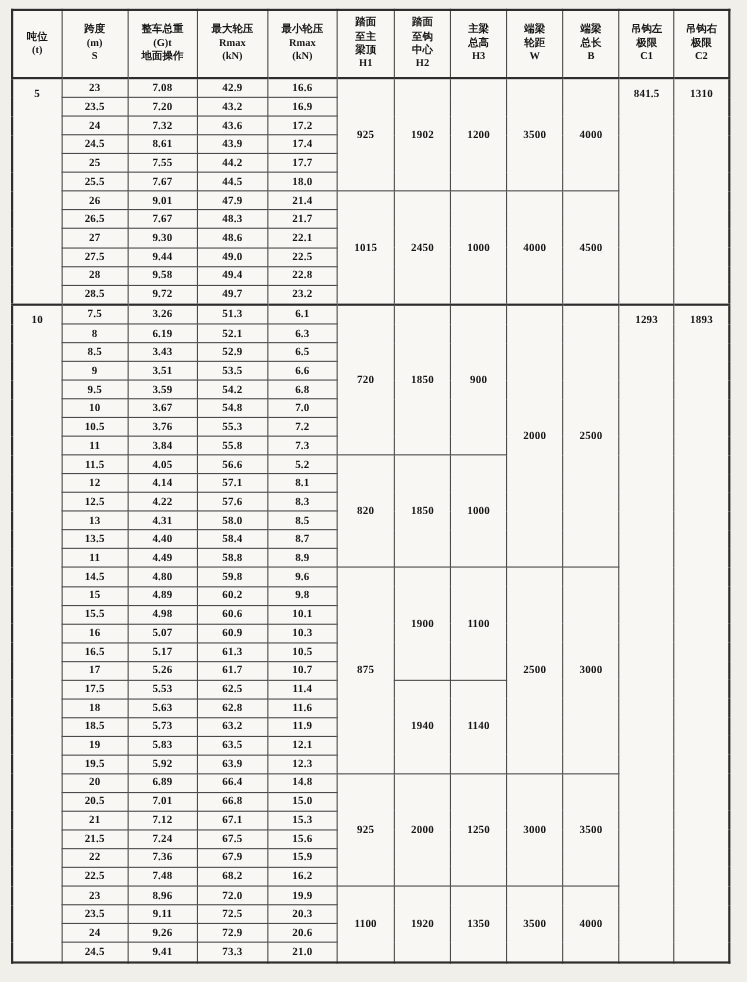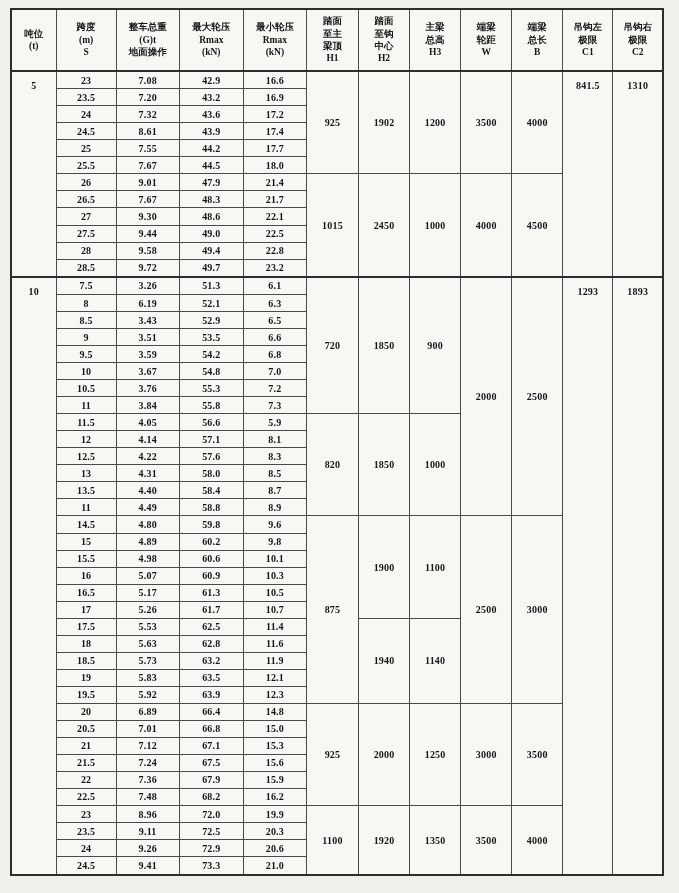--- a/index.html
+++ b/index.html
@@ -241,21 +241,21 @@
         <tr>
           <td>11</td>
           <td>3.84</td>
           <td>55.8</td>
           <td>7.3</td>
         </tr>
         <tr>
           <td>11.5</td>
           <td>4.05</td>
           <td>56.6</td>
-          <td>5.9</td>
+          <td>5.2</td>
           <td rowspan="6">820</td>
           <td rowspan="6">1850</td>
           <td rowspan="6">1000</td>
         </tr>
         <tr>
           <td>12</td>
           <td>4.14</td>
           <td>57.1</td>
           <td>8.1</td>
         </tr>

